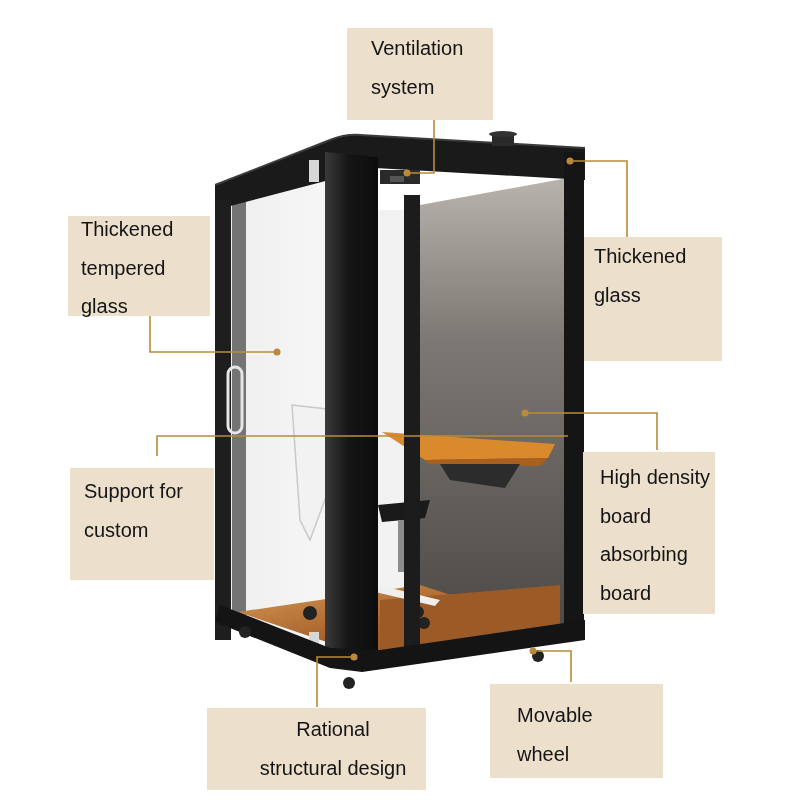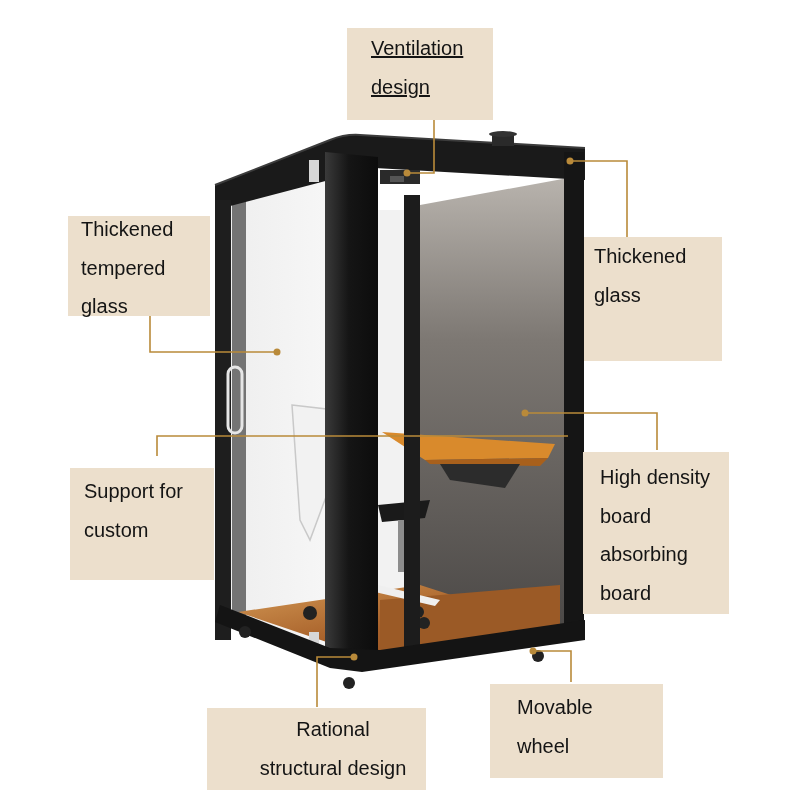--- a/index.html
+++ b/index.html
@@ -99,51 +99,51 @@
   <g fill="#b98a3a">
     <circle cx="407" cy="173" r="3.5"></circle>
     <circle cx="570" cy="161" r="3.5"></circle>
     <circle cx="277" cy="352" r="3.5"></circle>
     <circle cx="525" cy="413" r="3.5"></circle>
     <circle cx="354" cy="657" r="3.5"></circle>
     <circle cx="533" cy="651" r="3.5"></circle>
   </g>
 </svg>
 
-<div class="label" style="left:347px; top:28px; width:146px; height:92px; padding:1px 0 0 24px;text-decoration:underline;">
+<div class="label" style="left:347px; top:28px; width:146px; height:92px; padding:1px 0 0 24px;">
   <span>Ventilation</span>
-  <span>design</span>
+  <span>system</span>
 </div>
 
 <div class="label" style="left:68px; top:216px; width:142px; height:100px; padding:-6px 0 0 13px; line-height:38.5px;">
   <div style="margin-top:-6px; padding-left:13px;">
     <span>Thickened</span>
     <span>tempered</span>
     <span>glass</span>
   </div>
 </div>
 
 <div class="label" style="left:584px; top:237px; width:138px; height:124px; padding:0 0 0 10px;">
   <span>Thickened</span>
   <span>glass</span>
 </div>
 
-<div class="label" style="left:583px; top:452px; width:146px; height:162px; padding:6px 0 0 17px;">
+<div class="label" style="left:583px; top:452px; width:132px; height:162px; padding:6px 0 0 17px;">
   <span>High density</span>
   <span>board</span>
   <span>absorbing</span>
   <span>board</span>
 </div>
 
 <div class="label" style="left:70px; top:468px; width:144px; height:112px; padding:4px 0 0 14px;">
   <span>Support for</span>
   <span>custom</span>
 </div>
 
 <div class="label" style="left:207px; top:708px; width:219px; height:82px; padding:2px 0 0 33px;text-align:center;">
   <span>Rational</span>
   <span>structural design</span>
 </div>
 
-<div class="label" style="left:490px; top:684px; width:173px; height:94px; padding:4px 0 0 27px;">
+<div class="label" style="left:490px; top:684px; width:173px; height:94px; padding:12px 0 0 27px;">
   <span>Movable</span>
   <span>wheel</span>
 </div>
 
 </body></html>

